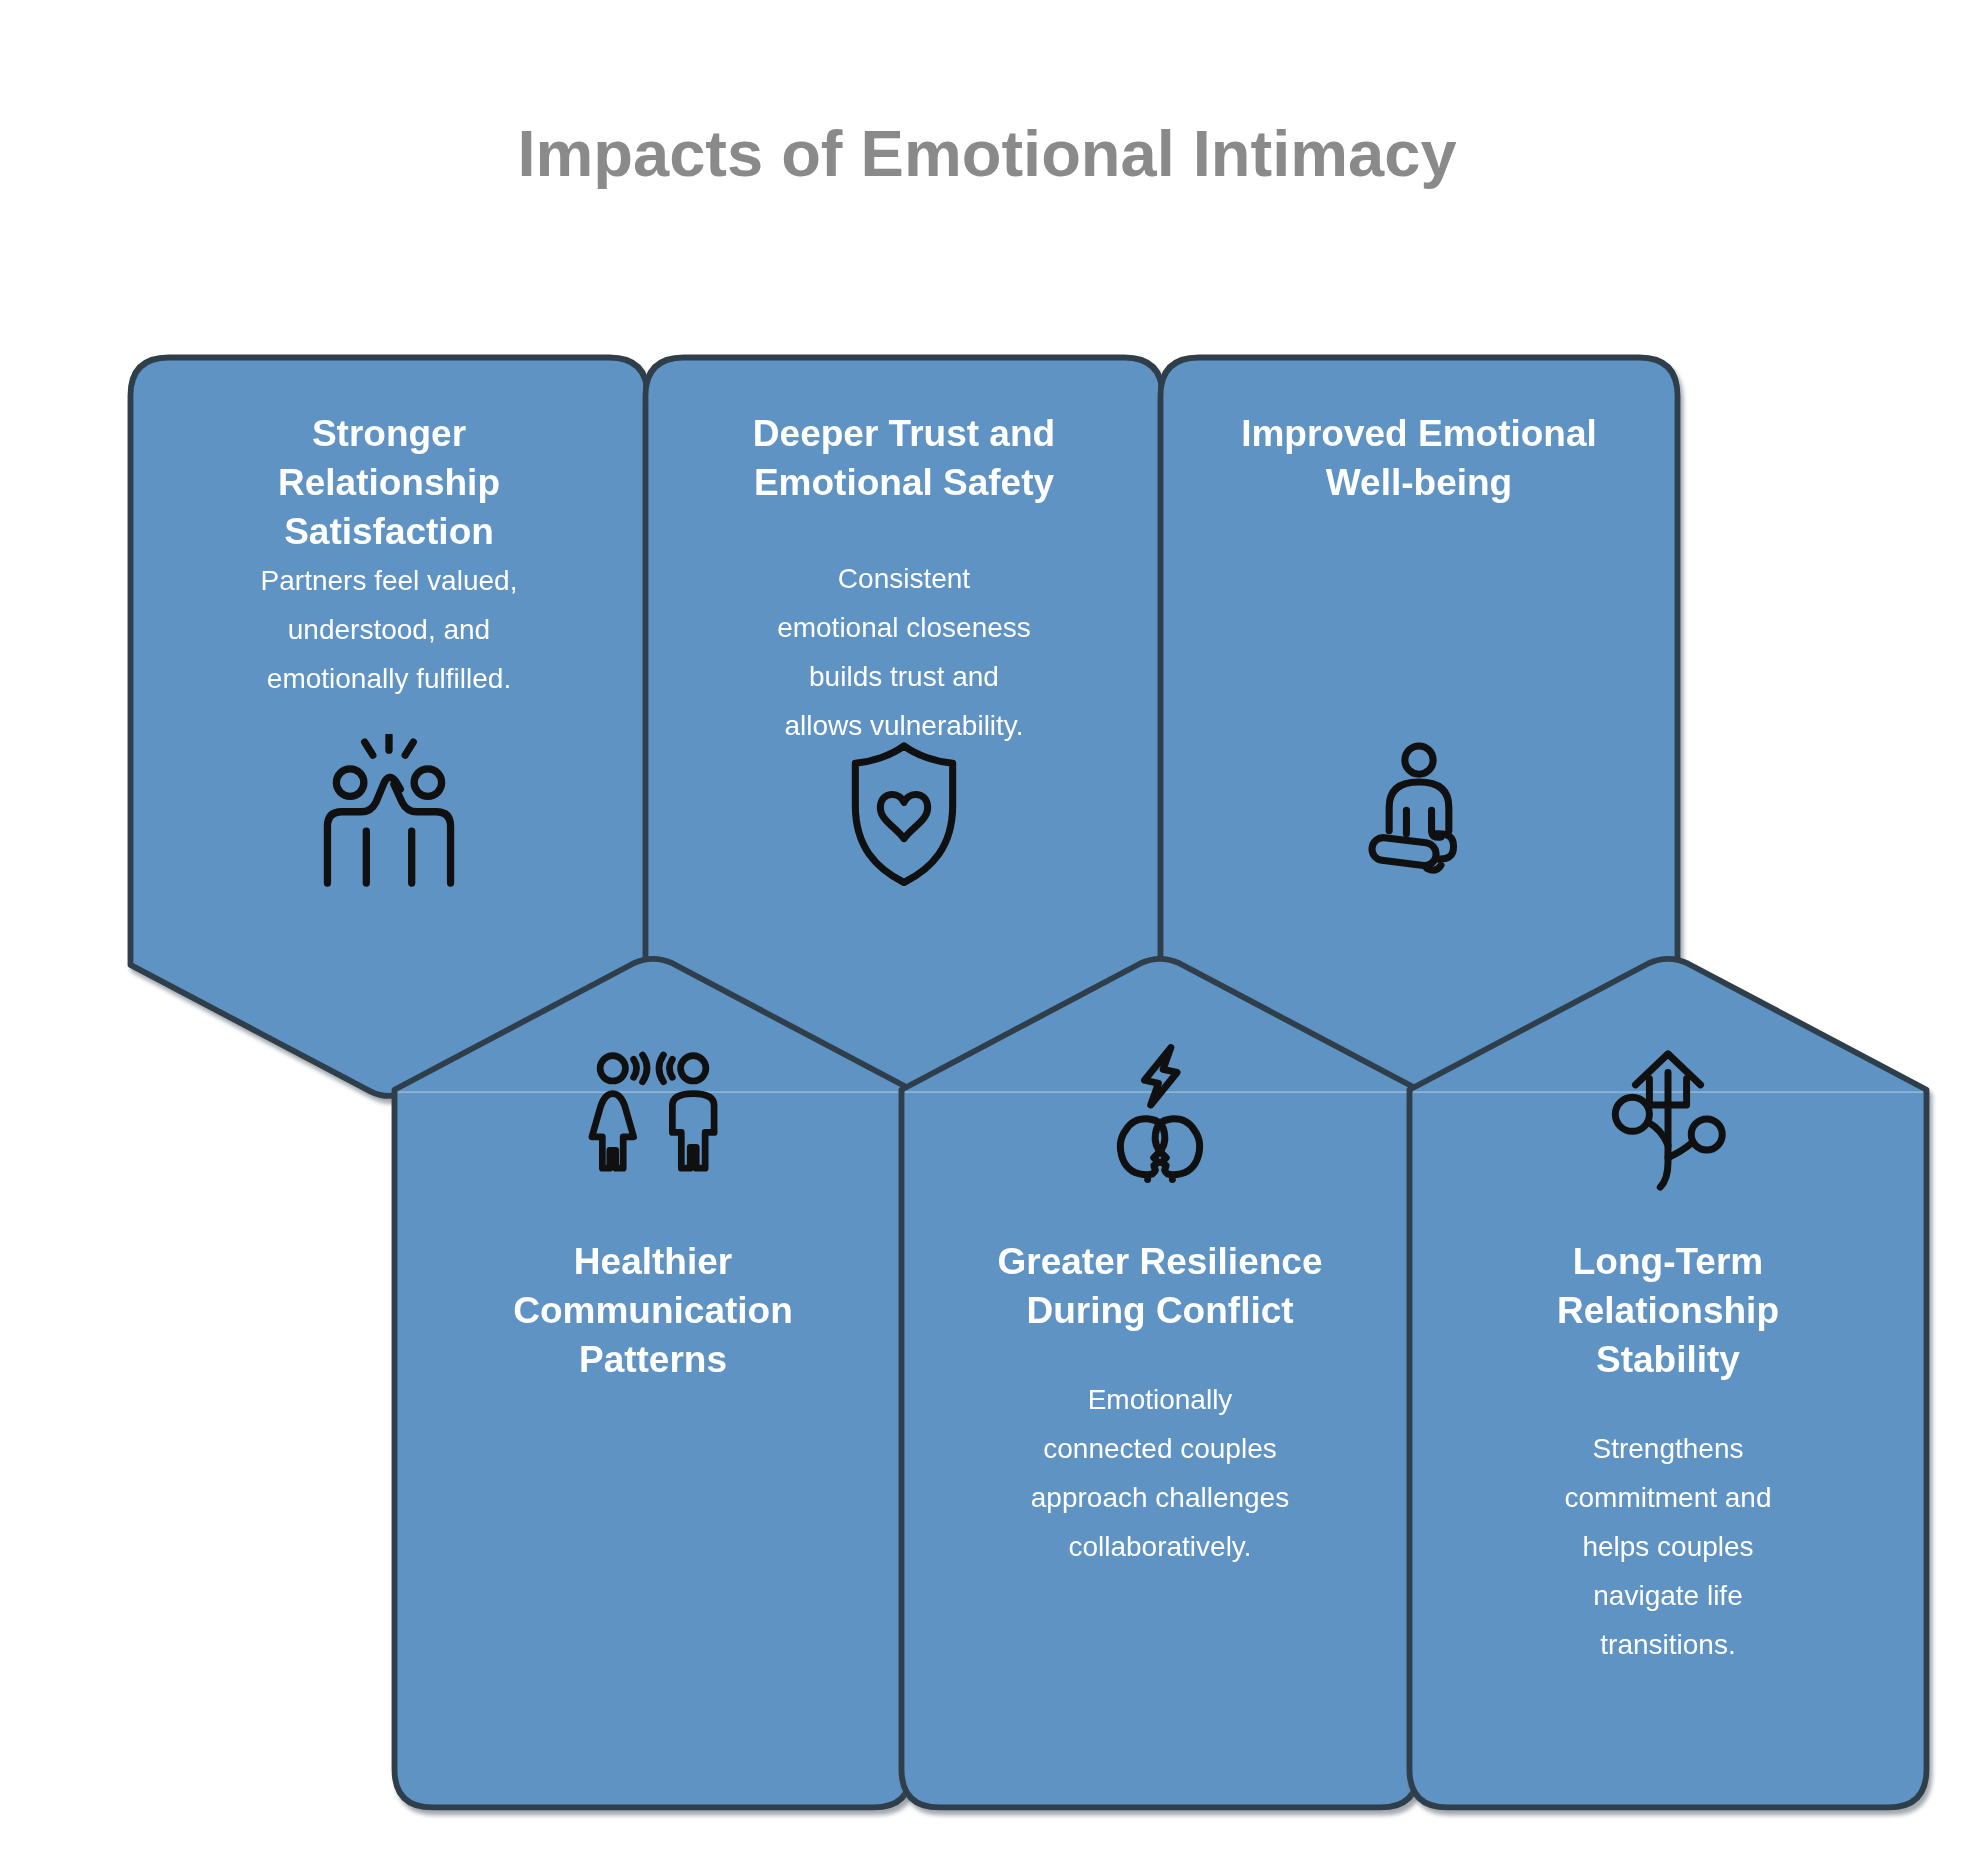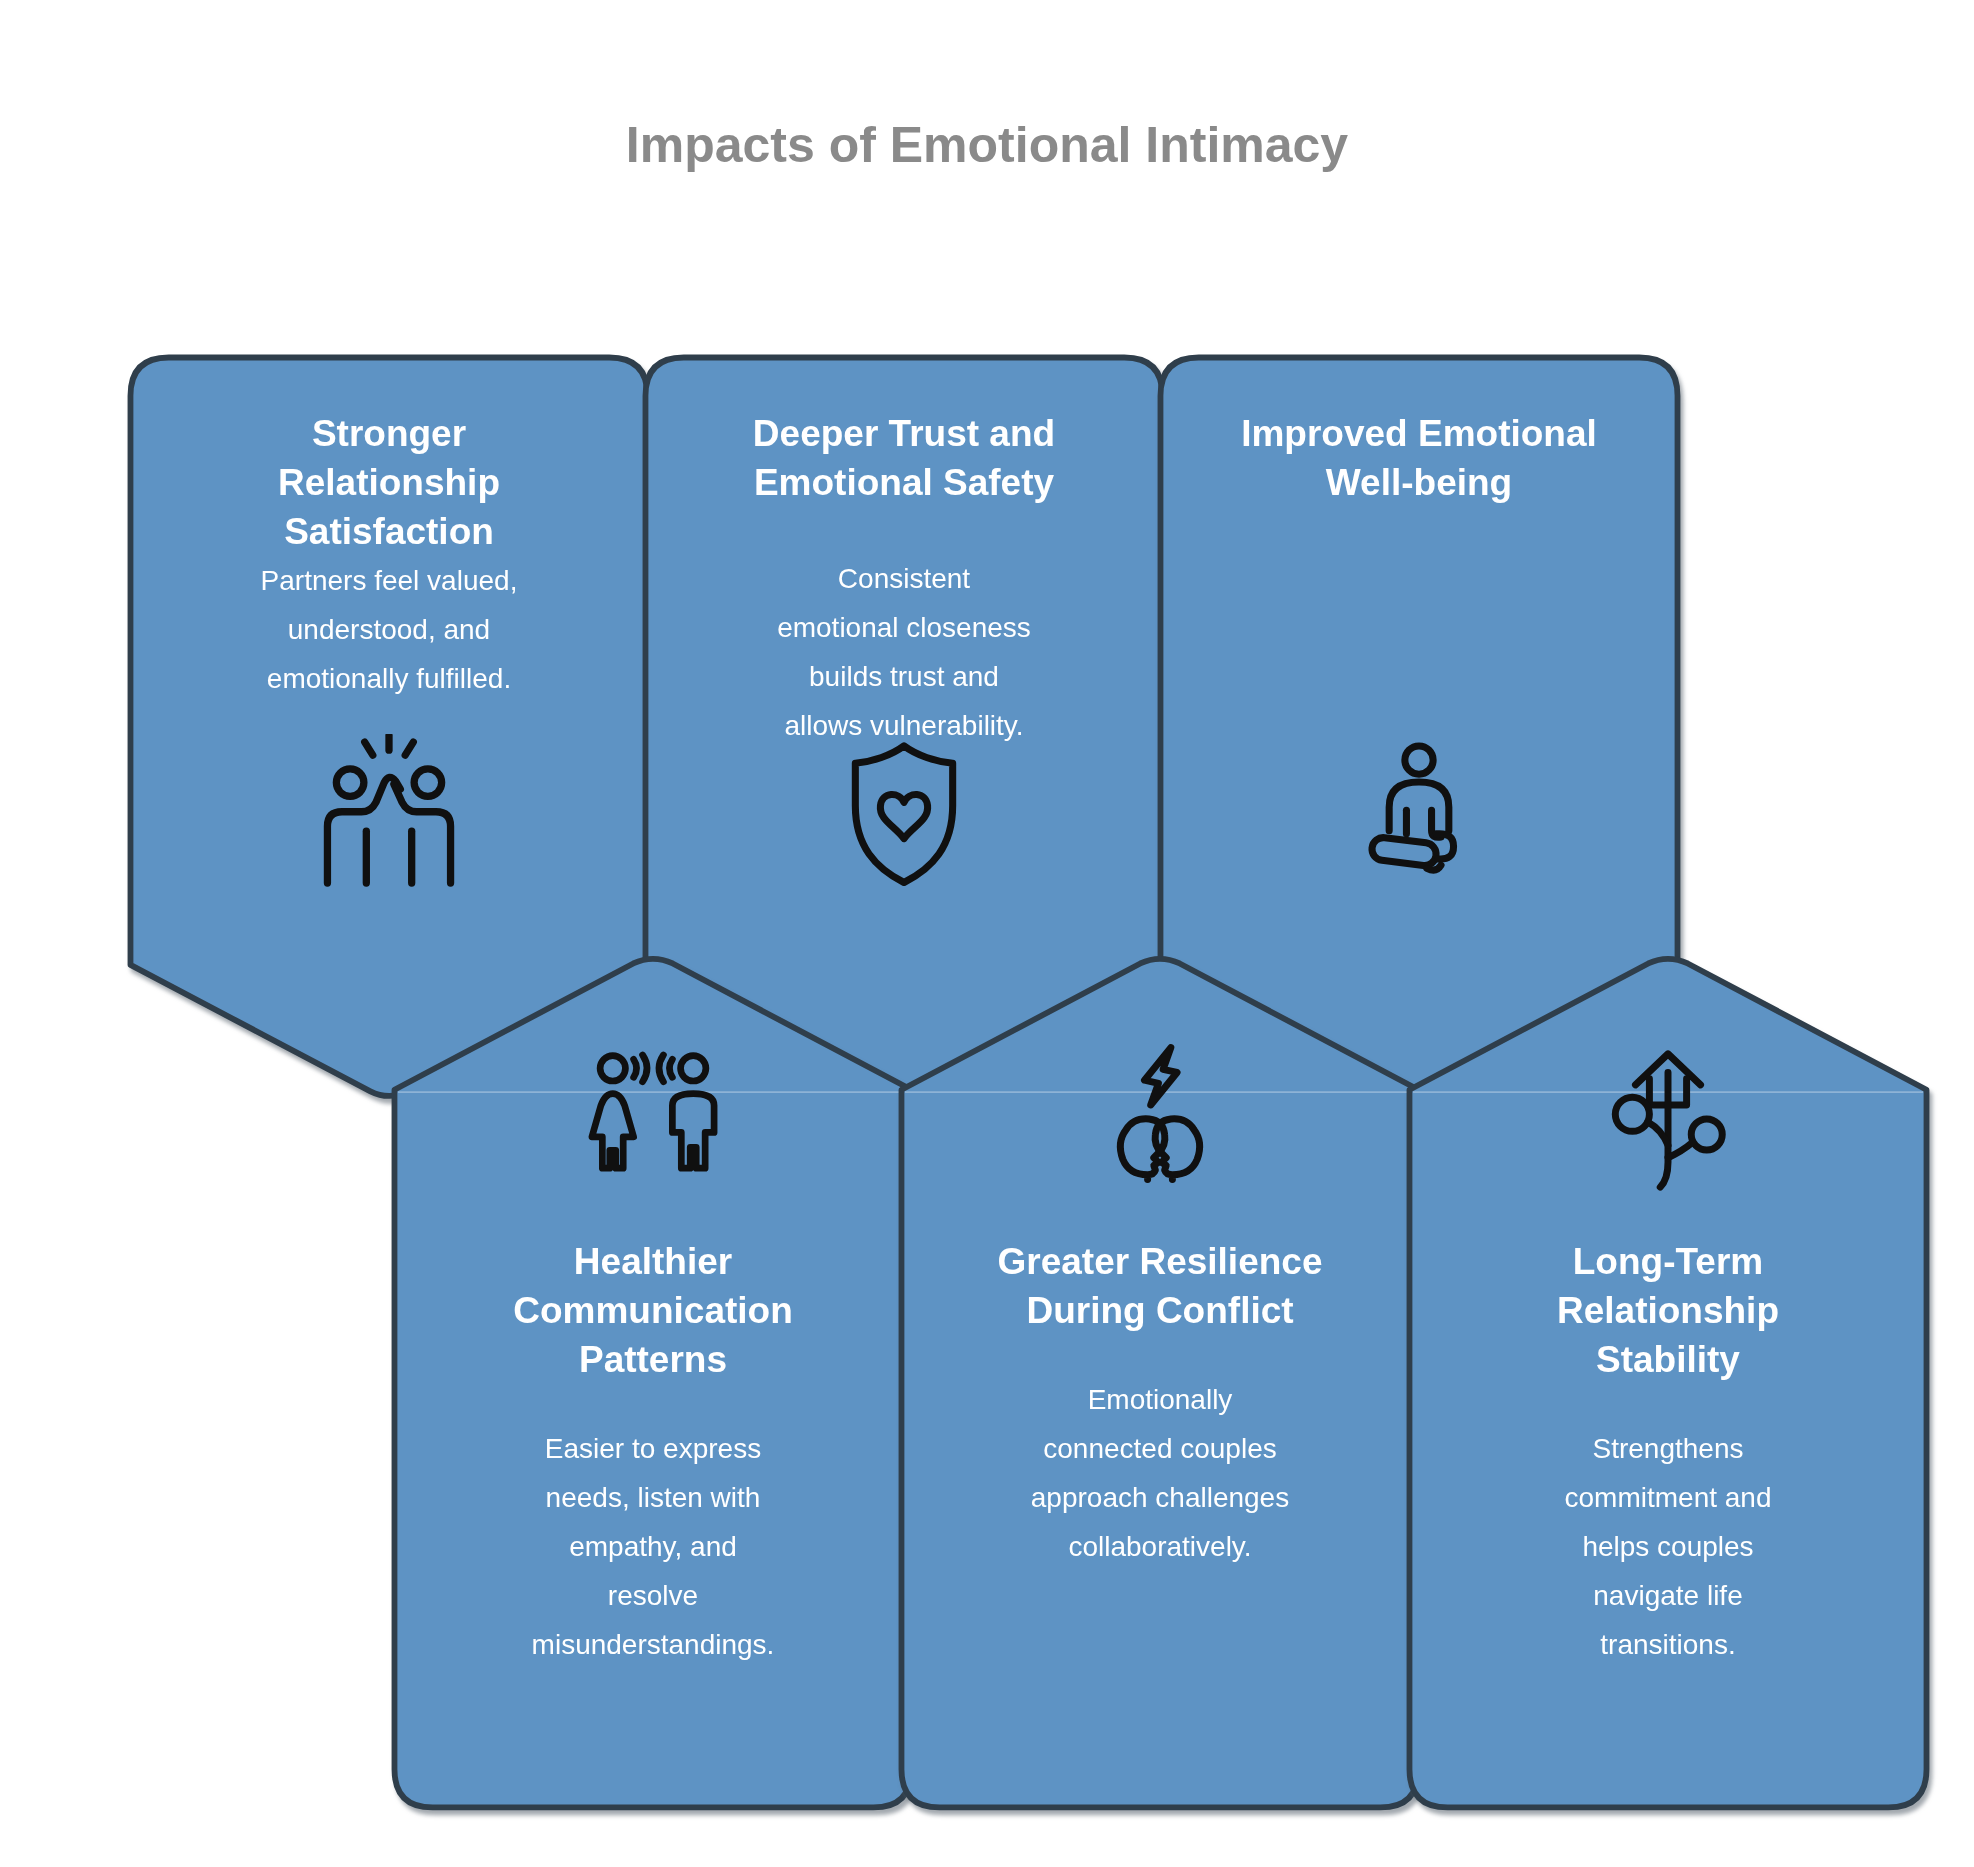--- a/index.html
+++ b/index.html
@@ -6,21 +6,21 @@
   body{
     width:1974px;height:1867px;
     background:#ffffff;
     font-family:"Liberation Sans", sans-serif;
     position:relative;
     overflow:hidden;
   }
   .page-title{
     padding-top:116px;
     text-align:center;
-    font-size:50px;
+    font-size:65px;
     font-weight:700;
     color:#8A8A8A;
     letter-spacing:0px;
   }
   .card{
     position:absolute;
     width:524px;
   }
   .card.top{height:639px;}
   .card.bottom{height:725px;}
@@ -161,25 +161,20 @@
 
 <div class="card bottom" id="card-3">
   <svg class="card-shape" viewBox="0 0 452 740" aria-hidden="true">
     <path class="shape" d="M 209,9 Q 226,1 243,9 L 449,118 V 704 Q 449,737 416,737 H 36 Q 3,737 3,704 V 118 Z"></path>
     <line x1="6" y1="120" x2="446" y2="120" stroke="rgba(255,255,255,0.3)" stroke-width="1.5"></line>
   </svg>
   <div class="card-inner">
     <div class="card-title">Healthier
 Communication
 Patterns</div>
-    <div class="card-body">Easier to express
-needs, listen with
-empathy, and
-resolve
-misunderstandings.</div>
   </div>
   <div class="icon-wrap">
     <svg width="157" height="149" viewBox="0 0 100 100">
       <g class="icon-stroke">
         <circle cx="23" cy="17" r="8.5"></circle>
         <circle cx="77" cy="17" r="8.5"></circle>
         <path d="M 37,11 Q 41,17 37,23"></path>
         <path d="M 43,8 Q 49,17 43,26"></path>
         <path d="M 63,11 Q 59,17 63,23"></path>
         <path d="M 57,8 Q 51,17 57,26"></path>

